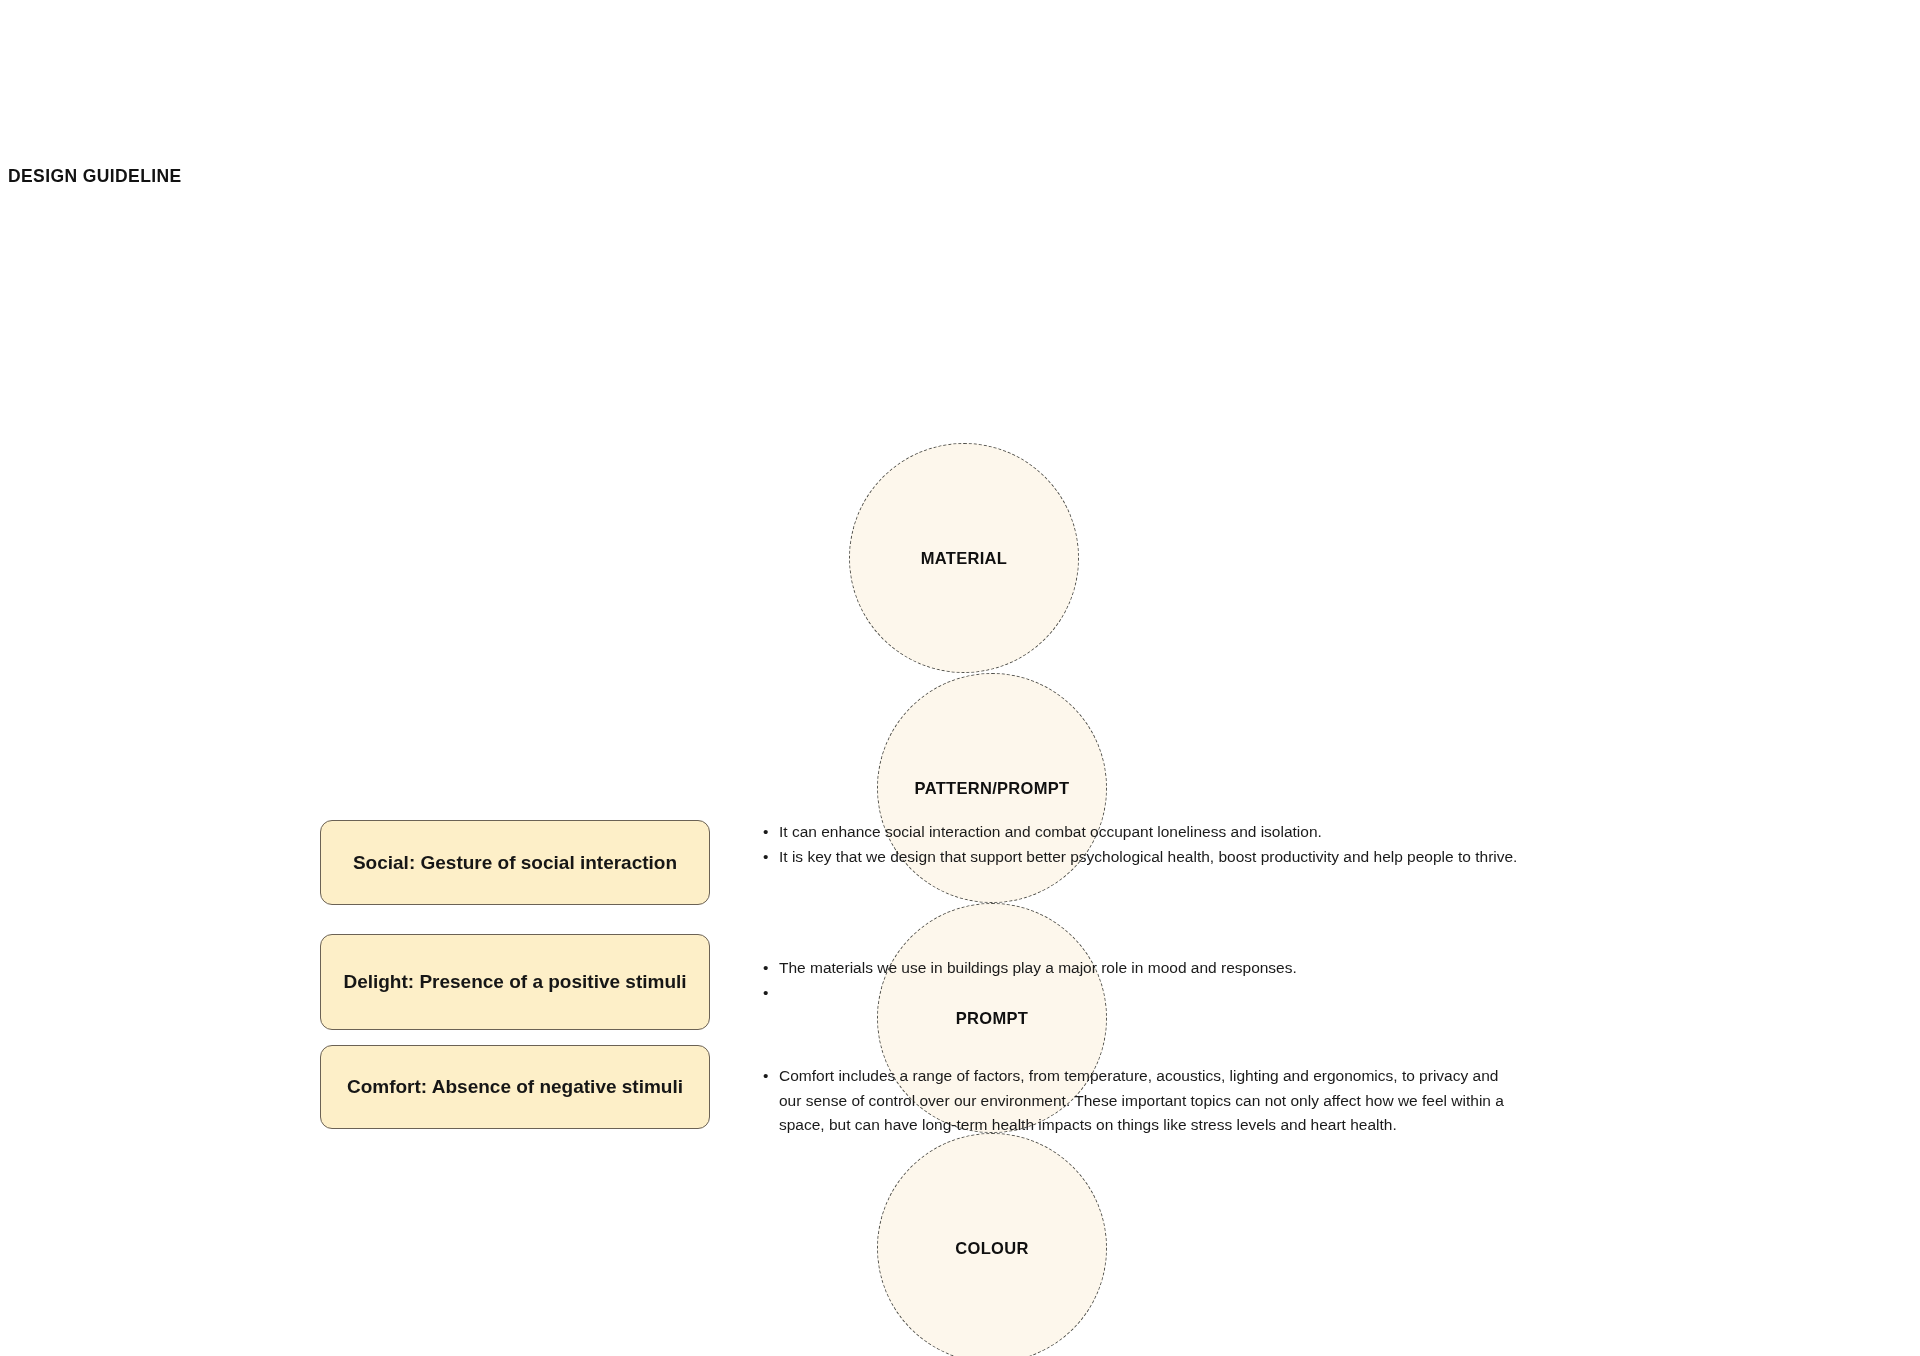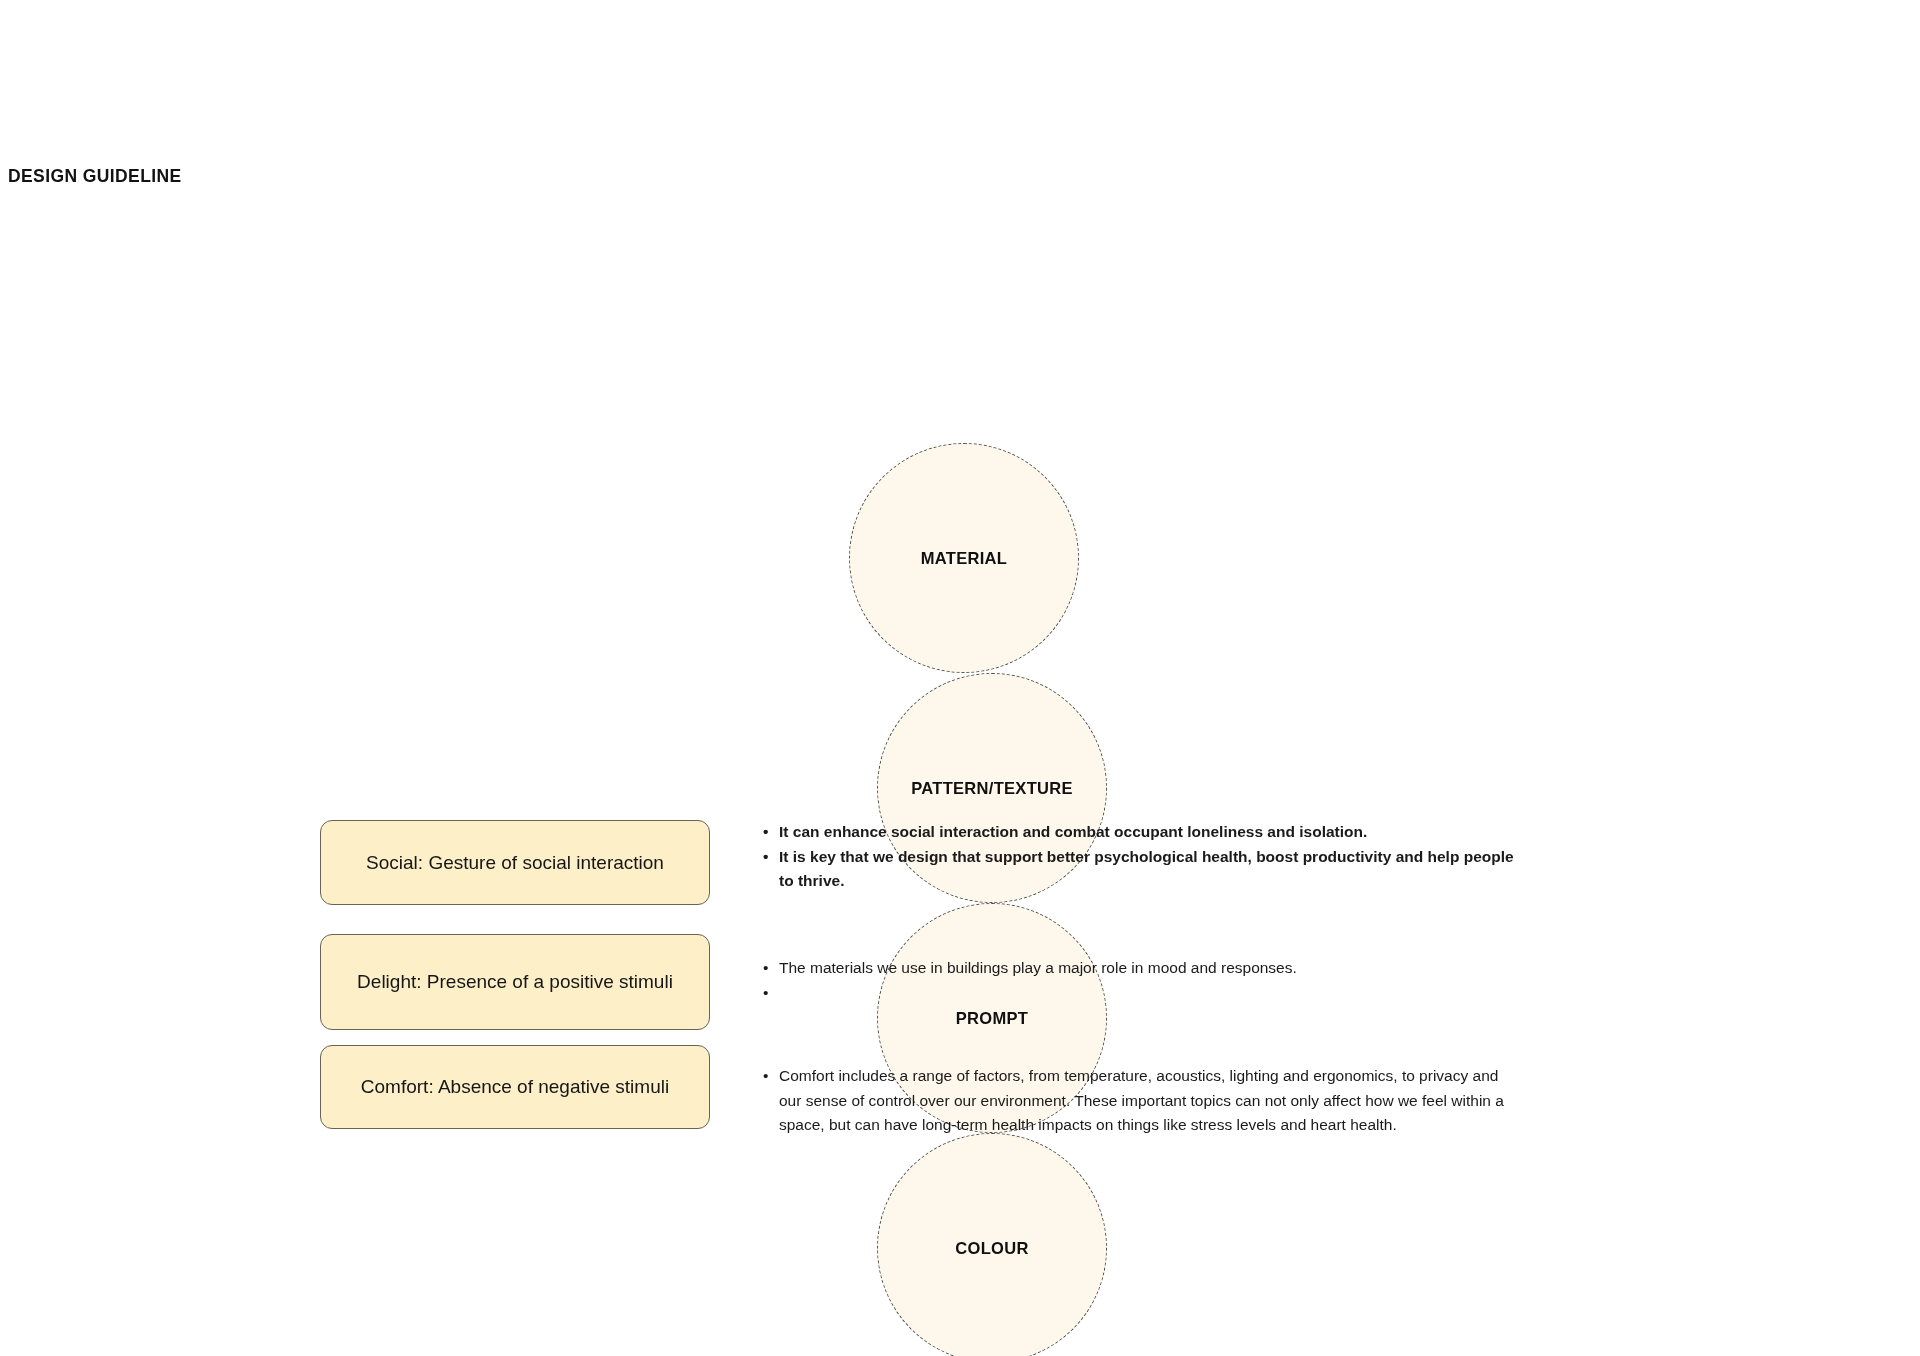--- a/index.html
+++ b/index.html
@@ -98,33 +98,33 @@
     justify-content: center;
     padding: 10px 18px;
     text-align: center;
   }
   .row-1 .category-box { height: 85px; }
   .row-2 .category-box { height: 96px; margin-top: 4px; }
   .row-3 .category-box { height: 84px; margin-top: 5px; }
 
   .category-label {
     font-size: 19px;
-    font-weight: 400;
+    font-weight: 700;
     line-height: 1.35;
     color: #161616;
   }
 
   .bullet-list {
     flex: 1 1 auto;
     margin: 0;
     padding: 0;
     list-style: none;
     padding-left: 53px;
   }
-  .row-1 .bullet-list { padding-top: 0px; font-weight: bold; }
+  .row-1 .bullet-list { padding-top: 0px; }
   .row-2 .bullet-list { padding-top: 26px; }
   .row-3 .bullet-list { padding-top: 24px; }
 
   .bullet-item {
     position: relative;
     padding-left: 16px;
     font-size: 15.5px;
     line-height: 24.5px;
     color: #1a1a1a;
     max-width: 740px;
@@ -146,21 +146,21 @@
 
 <div id="page-title">DESIGN GUIDELINE</div>
 
 <div id="circle-row">
 
   <div class="circle">
     <span class="circle-label">MATERIAL</span>
   </div>
 
   <div class="circle">
-    <span class="circle-label">PATTERN/TEXTURE</span>
+    <span class="circle-label">PATTERN/PROMPT</span>
   </div>
 
   <div class="circle">
     <span class="circle-label">PROMPT</span>
   </div>
 
   <div class="circle">
     <span class="circle-label">COLOUR</span>
   </div>
 

